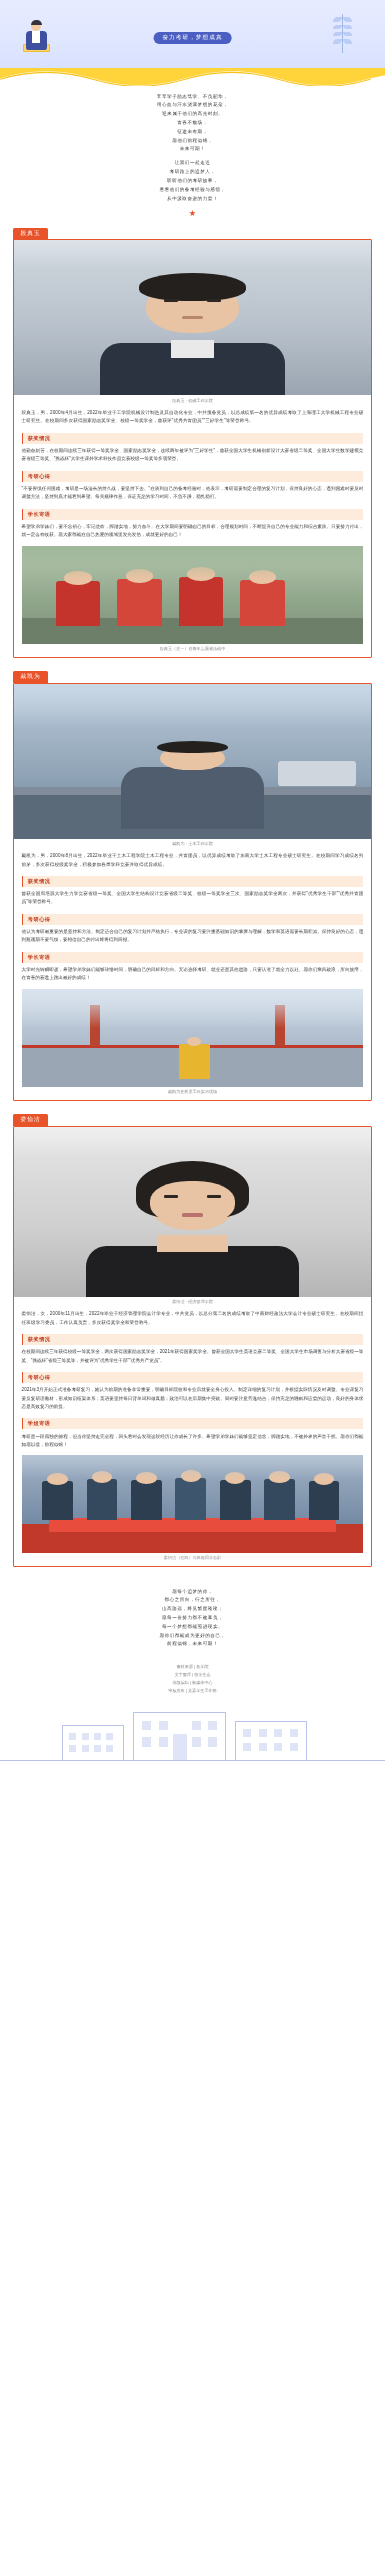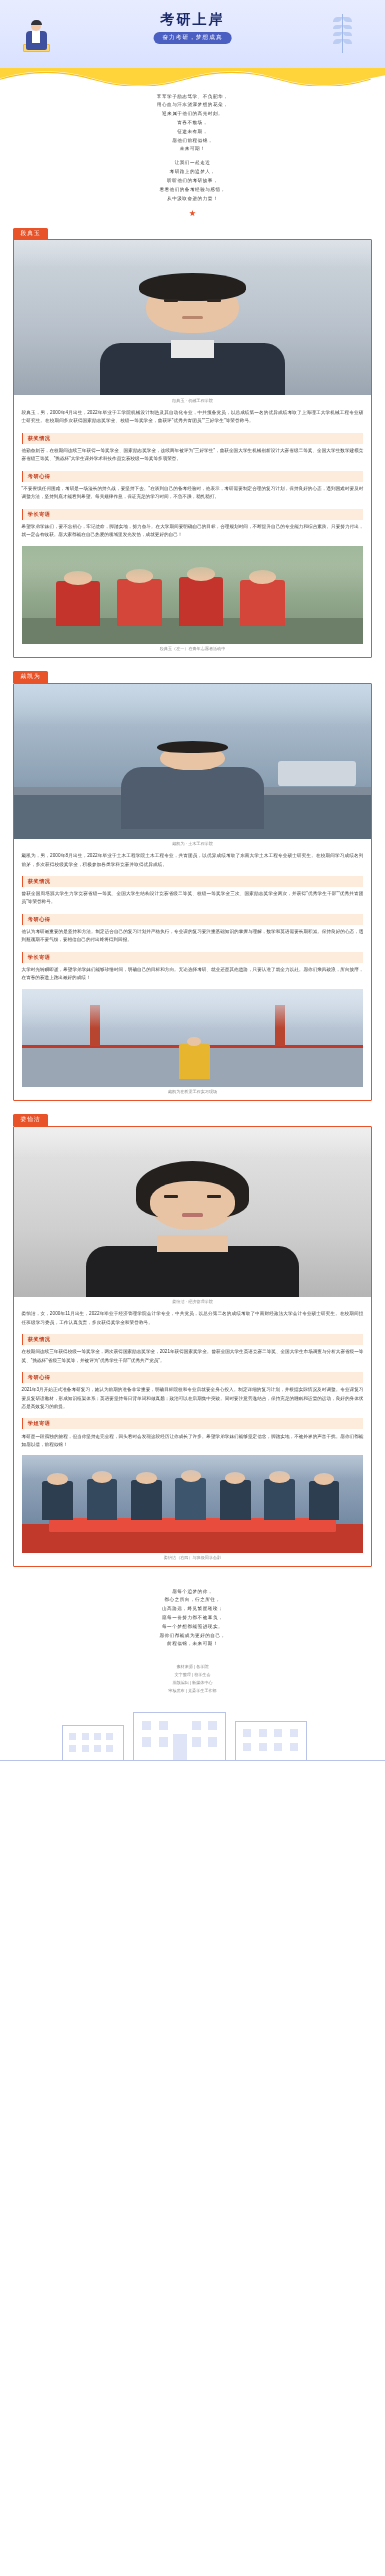--- a/index.html
+++ b/index.html
@@ -267,21 +267,20 @@
     <div class="leaf-stem"></div>
     <div class="leaf-l" style="top:3.1px"></div>
       <div class="leaf-r" style="top:3.1px"></div>
     <div class="leaf-l" style="top:10.3px"></div>
       <div class="leaf-r" style="top:10.3px"></div>
     <div class="leaf-l" style="top:17.5px"></div>
       <div class="leaf-r" style="top:17.5px"></div>
     <div class="leaf-l" style="top:25px"></div>
       <div class="leaf-r" style="top:25px"></div>
   </div>
-  <div class="banner-title">考研上岸</div>
   <div class="banner-sub-wrap">奋力考研，梦想成真</div>
 </div>
 
 <div class="wave">
   <svg width="385" height="17.5" viewBox="0 0 748 34" preserveAspectRatio="none">
     <path d="M0,20 C60,2 120,2 180,20 C240,38 300,38 360,20 C420,2 480,2 540,20 C600,38 660,38 720,20 L748,14 L748,0 L0,0 Z" fill="#ffd43b"></path>
     <path d="M0,22 C60,4 120,4 180,22 C240,40 300,40 360,22 C420,4 480,4 540,22 C600,40 660,40 720,22" fill="none" stroke="#f6c21b" stroke-width="2"></path>
   </svg>
 </div>
 

